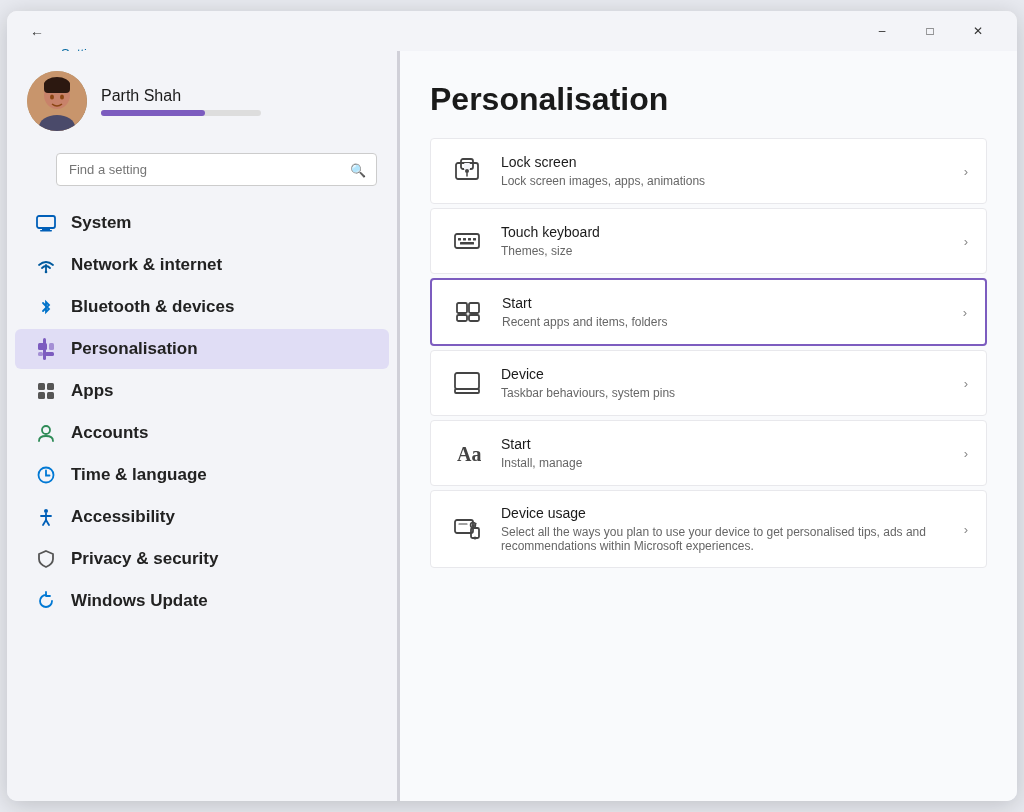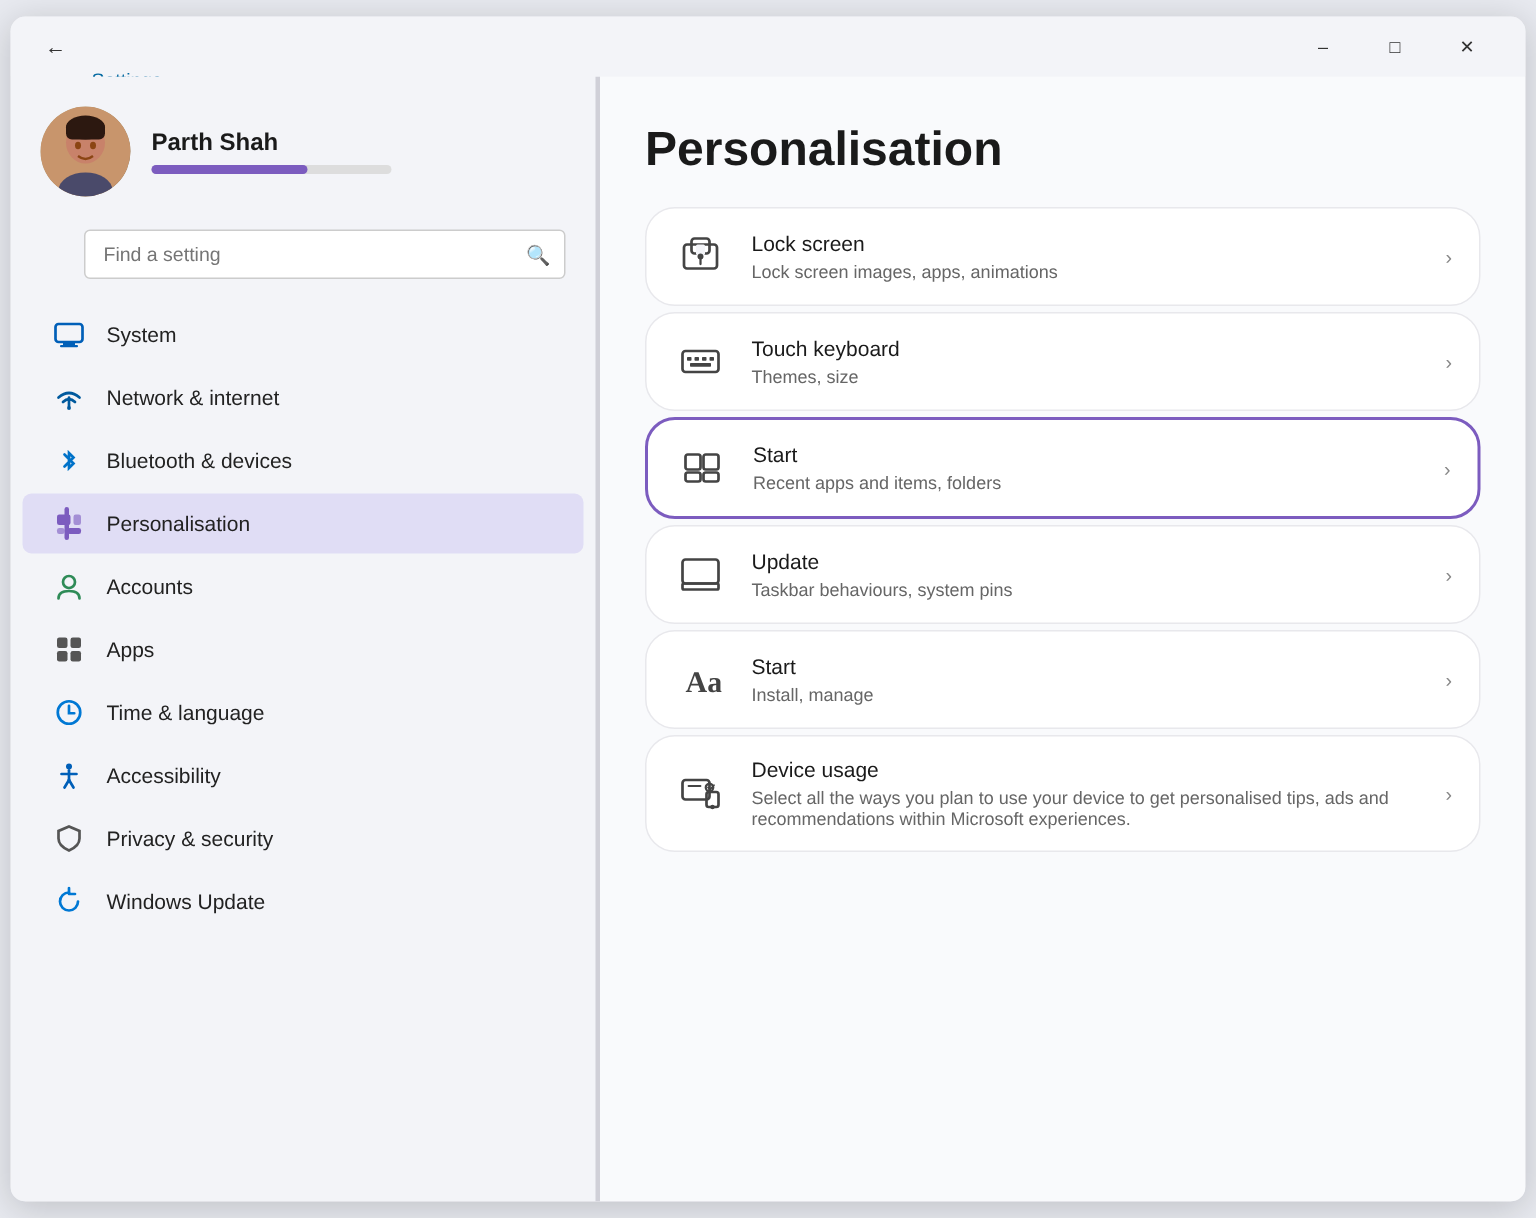--- a/index.html
+++ b/index.html
@@ -95,21 +95,21 @@
       border-radius: 50%;
       background: linear-gradient(135deg, #c8a97e, #8b6a4a);
       overflow: hidden;
       flex-shrink: 0;
       display: flex;
       align-items: center;
       justify-content: center;
     }
     .username {
       font-size: 16px;
-      font-weight: 700;
+      font-weight: 400;
       color: #1a1a1a;
       flex: 1;
     }
     .progress-bar-container {
       width: 160px;
       height: 6px;
       background: #ddd;
       border-radius: 3px;
       margin-top: 5px;
     }
@@ -173,21 +173,22 @@
     }
     .nav-icon {
       width: 22px;
       height: 22px;
       display: flex;
       align-items: center;
       justify-content: center;
       flex-shrink: 0;
     }
     .nav-label {
-      font-size: 14px;
+      font-size: 17px;
+      font-weight: bold;
     }
     .scrollbar-divider {
       width: 3px;
       background: #d0d0d8;
       flex-shrink: 0;
     }
     .main-content {
       flex: 1;
       background: #f9fafc;
       overflow-y: auto;
@@ -199,21 +200,21 @@
       color: #1a1a1a;
       margin-bottom: 20px;
     }
     .settings-list {
       display: flex;
       flex-direction: column;
       gap: 4px;
     }
     .settings-item {
       background: white;
-      border-radius: 20px;
+      border-radius: 4px;
       padding: 14px 18px;
       display: flex;
       align-items: center;
       gap: 16px;
       cursor: pointer;
       border: 1px solid #e8e8ec;
       justify-content: space-between;
     }
     .settings-item.highlighted {
       border: 2.5px solid #7c5cbf;
@@ -349,39 +350,39 @@
             </svg>
           </div>
           <span class="nav-label">Personalisation</span>
         </div>
       </div>
 
       <div class="nav-item">
         <div class="nav-item-inner">
           <div class="nav-icon">
             <svg width="20" height="20" viewBox="0 0 20 20" fill="none">
-              <circle cx="10" cy="7" r="4" stroke="#2e8b57" stroke-width="1.8" fill="none"></circle>
-              <path d="M3,18 Q3,13 10,13 Q17,13 17,18" stroke="#2e8b57" stroke-width="1.8" fill="none" stroke-linecap="round"></path>
-            </svg>
-          </div>
-          <span class="nav-label">Accounts</span>
-        </div>
-      </div>
-
-      <div class="nav-item">
-        <div class="nav-item-inner">
-          <div class="nav-icon">
-            <svg width="20" height="20" viewBox="0 0 20 20" fill="none">
               <rect x="2" y="2" width="7" height="7" rx="1.5" fill="#555"></rect>
               <rect x="11" y="2" width="7" height="7" rx="1.5" fill="#555"></rect>
               <rect x="2" y="11" width="7" height="7" rx="1.5" fill="#555"></rect>
               <rect x="11" y="11" width="7" height="7" rx="1.5" fill="#555"></rect>
             </svg>
           </div>
           <span class="nav-label">Apps</span>
+        </div>
+      </div>
+
+      <div class="nav-item">
+        <div class="nav-item-inner">
+          <div class="nav-icon">
+            <svg width="20" height="20" viewBox="0 0 20 20" fill="none">
+              <circle cx="10" cy="7" r="4" stroke="#2e8b57" stroke-width="1.8" fill="none"></circle>
+              <path d="M3,18 Q3,13 10,13 Q17,13 17,18" stroke="#2e8b57" stroke-width="1.8" fill="none" stroke-linecap="round"></path>
+            </svg>
+          </div>
+          <span class="nav-label">Accounts</span>
         </div>
       </div>
 
       <div class="nav-item">
         <div class="nav-item-inner">
           <div class="nav-icon">
             <svg width="20" height="20" viewBox="0 0 20 20" fill="none">
               <circle cx="10" cy="10" r="7.5" stroke="#0078d4" stroke-width="1.8" fill="none"></circle>
               <path d="M10,5.5 L10,10.5 L13.5,10.5" stroke="#0078d4" stroke-width="1.8" stroke-linecap="round"></path>
             </svg>
@@ -489,21 +490,21 @@
         </div>
 
         <div class="settings-item">
           <div class="settings-item-icon">
             <svg width="28" height="28" viewBox="0 0 28 28" fill="none">
               <rect x="2" y="4" width="24" height="16" rx="2" stroke="#444" stroke-width="1.8" fill="none"></rect>
               <rect x="2" y="20" width="24" height="4" rx="1" stroke="#444" stroke-width="1.8" fill="none"></rect>
             </svg>
           </div>
           <div class="settings-item-text">
-            <div class="settings-item-title">Update</div>
+            <div class="settings-item-title">Device</div>
             <div class="settings-item-sub">Taskbar behaviours, system pins</div>
           </div>
           <span class="chevron">›</span>
         </div>
 
         <div class="settings-item">
           <div class="settings-item-icon">
             <svg width="28" height="28" viewBox="0 0 28 28" fill="none">
               <text x="4" y="22" font-size="20" font-family="serif" fill="#444" font-weight="bold">Aa</text>
             </svg>

